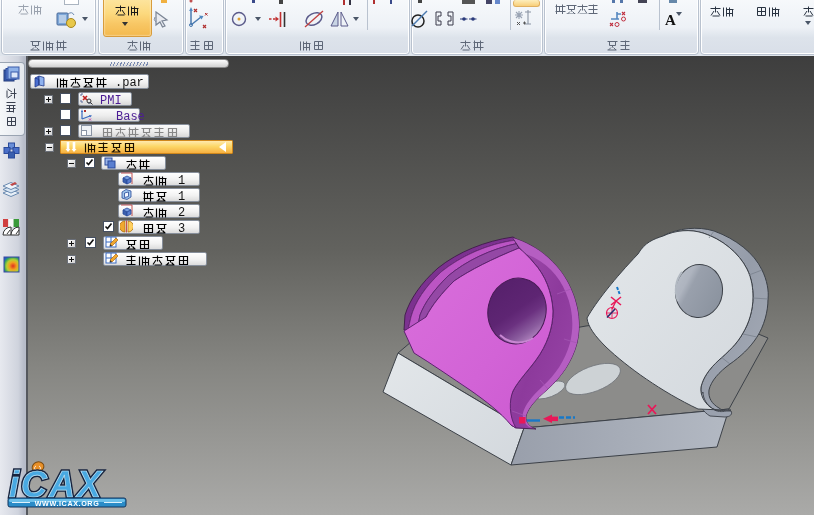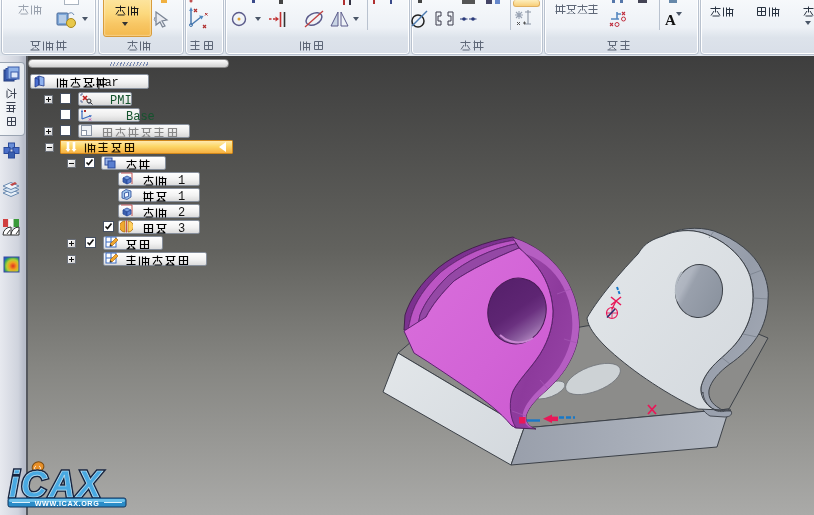--- a/index.html
+++ b/index.html
@@ -14,21 +14,21 @@
 #tree .hz use{stroke-width:1.15;}
 svg{shape-rendering:geometricPrecision;}
 .tlab{position:absolute;height:14px;border:1px solid #878f9b;border-radius:2px;background:linear-gradient(#ffffff,#f2f2f2 55%,#dcdcdc);box-sizing:border-box;}
 .tlab.dis{background:linear-gradient(#fafafa,#ededed 55%,#d8d8d8);}
 .pm{position:absolute;width:9px;height:9px;background:linear-gradient(135deg,#ffffff,#cfcfcf);border:1px solid #6a6f78;box-sizing:border-box;}
 .pm i{position:absolute;left:1px;top:3px;width:5px;height:1px;background:#111;}
 .pm b{position:absolute;left:3px;top:1px;width:1px;height:5px;background:#111;}
 .cb{position:absolute;width:11px;height:11px;background:#fff;border:1px solid #454f60;box-sizing:border-box;}
 .tico{position:absolute;width:13px;height:13px;}
 .ttxt{position:absolute;font-family:"Liberation Mono",monospace;font-size:12px;color:#111;}
-.ttxt.g{color:#14532d;margin-left:10px;}
+.ttxt.g{color:#4c1d95;}
 </style>
 </head><body>
 <svg width="0" height="0" style="position:absolute">
     <defs>
 <g id="c1">
         <path d="M1.5,2.5h9 M1.5,6.5h9 M1.5,10.5h9 M6.5,1.5v9"></path>
       </g>
 <g id="c2">
         <path d="M2.5,2.5h8v8h-8z M2.5,6.5h8 M6.5,2.5v8"></path>
       </g>
@@ -397,21 +397,21 @@
       <path d="M2,3 L6,1 L6,10 L2,12 Z" fill="#4a6fd0" stroke="#223a8a" stroke-width="0.8"></path>
       <path d="M6,1 L11,2.5 L11,11 L6,10 Z" fill="#8fb2ee" stroke="#223a8a" stroke-width="0.8"></path>
       <path d="M2,3 L6,4.5 L6,10" fill="none" stroke="#223a8a" stroke-width="0.8"></path>
     </svg>
     <svg class="hz" style="position:absolute;left:56px;top:76px;color:#000" width="52" height="13">
         <use href="#c6" x="0" y="0"></use>
         <use href="#c5" x="13" y="0"></use>
         <use href="#c4" x="26" y="0"></use>
         <use href="#c3" x="39" y="0"></use>
       </svg>
-    <div class="ttxt" style="left:90px;top:76px">.par</div>
+    <div class="ttxt" style="left:115px;top:76px">.par</div>
 
     <div class="pm" style="left:44px;top:95px">
         <i></i>
         <b></b>
       </div>
     <div class="cb" style="left:60px;top:93px"></div>
     <div class="tlab dis" style="left:78px;top:92px;width:54px"></div>
     <svg class="tico" style="left:80px;top:92px" viewBox="0 0 13 13">
       <path d="M1,4 v-2 h2 M1,8 v2 h2 M8,11 l3,0" stroke="#5a6a9a" fill="none"></path>
       <path d="M3,4 l4,4 m0,-4 l-4,4" stroke="#c02020" stroke-width="1.6"></path>

